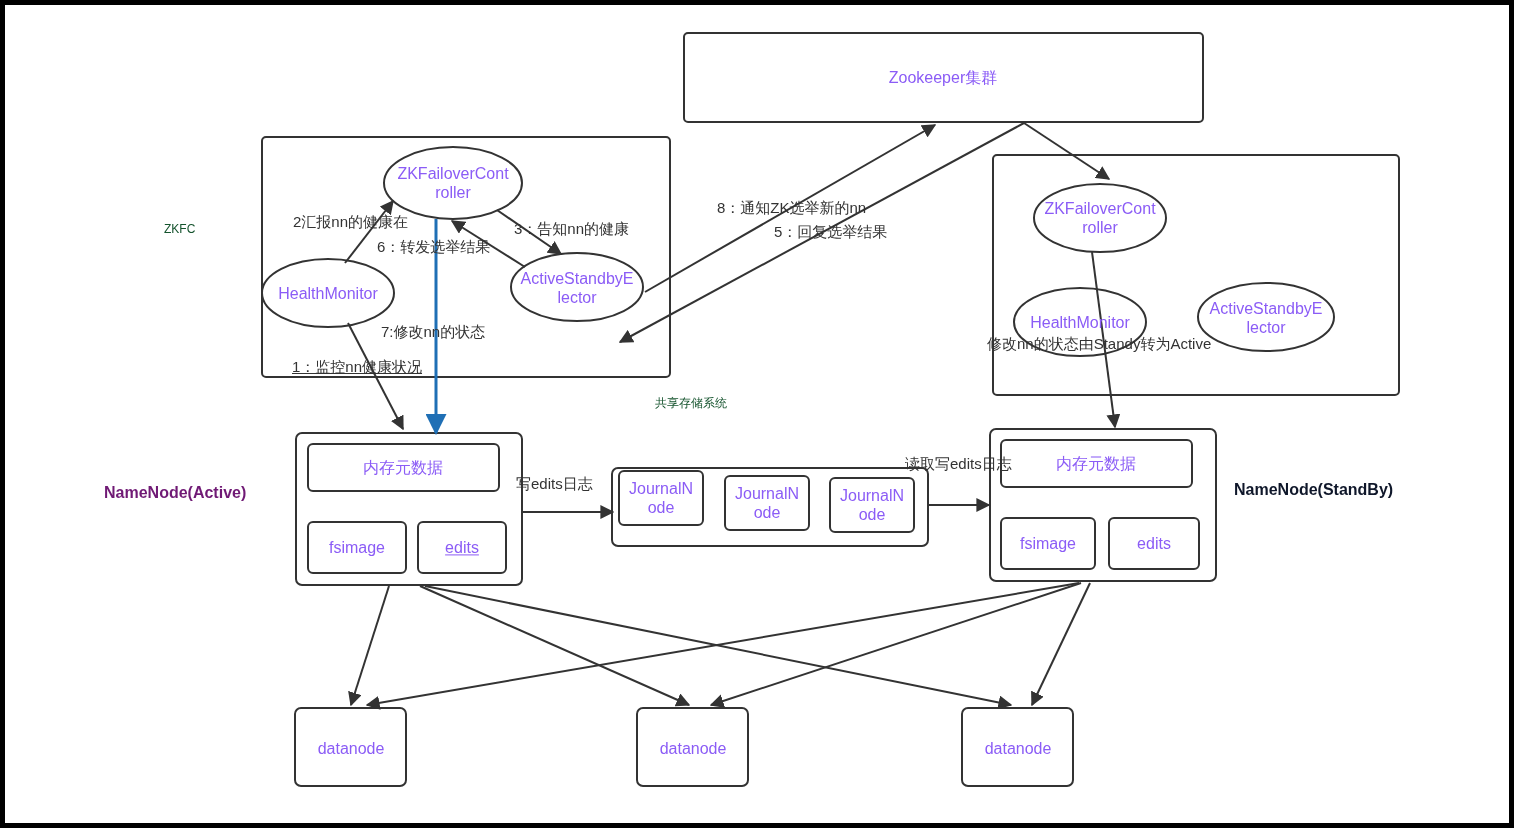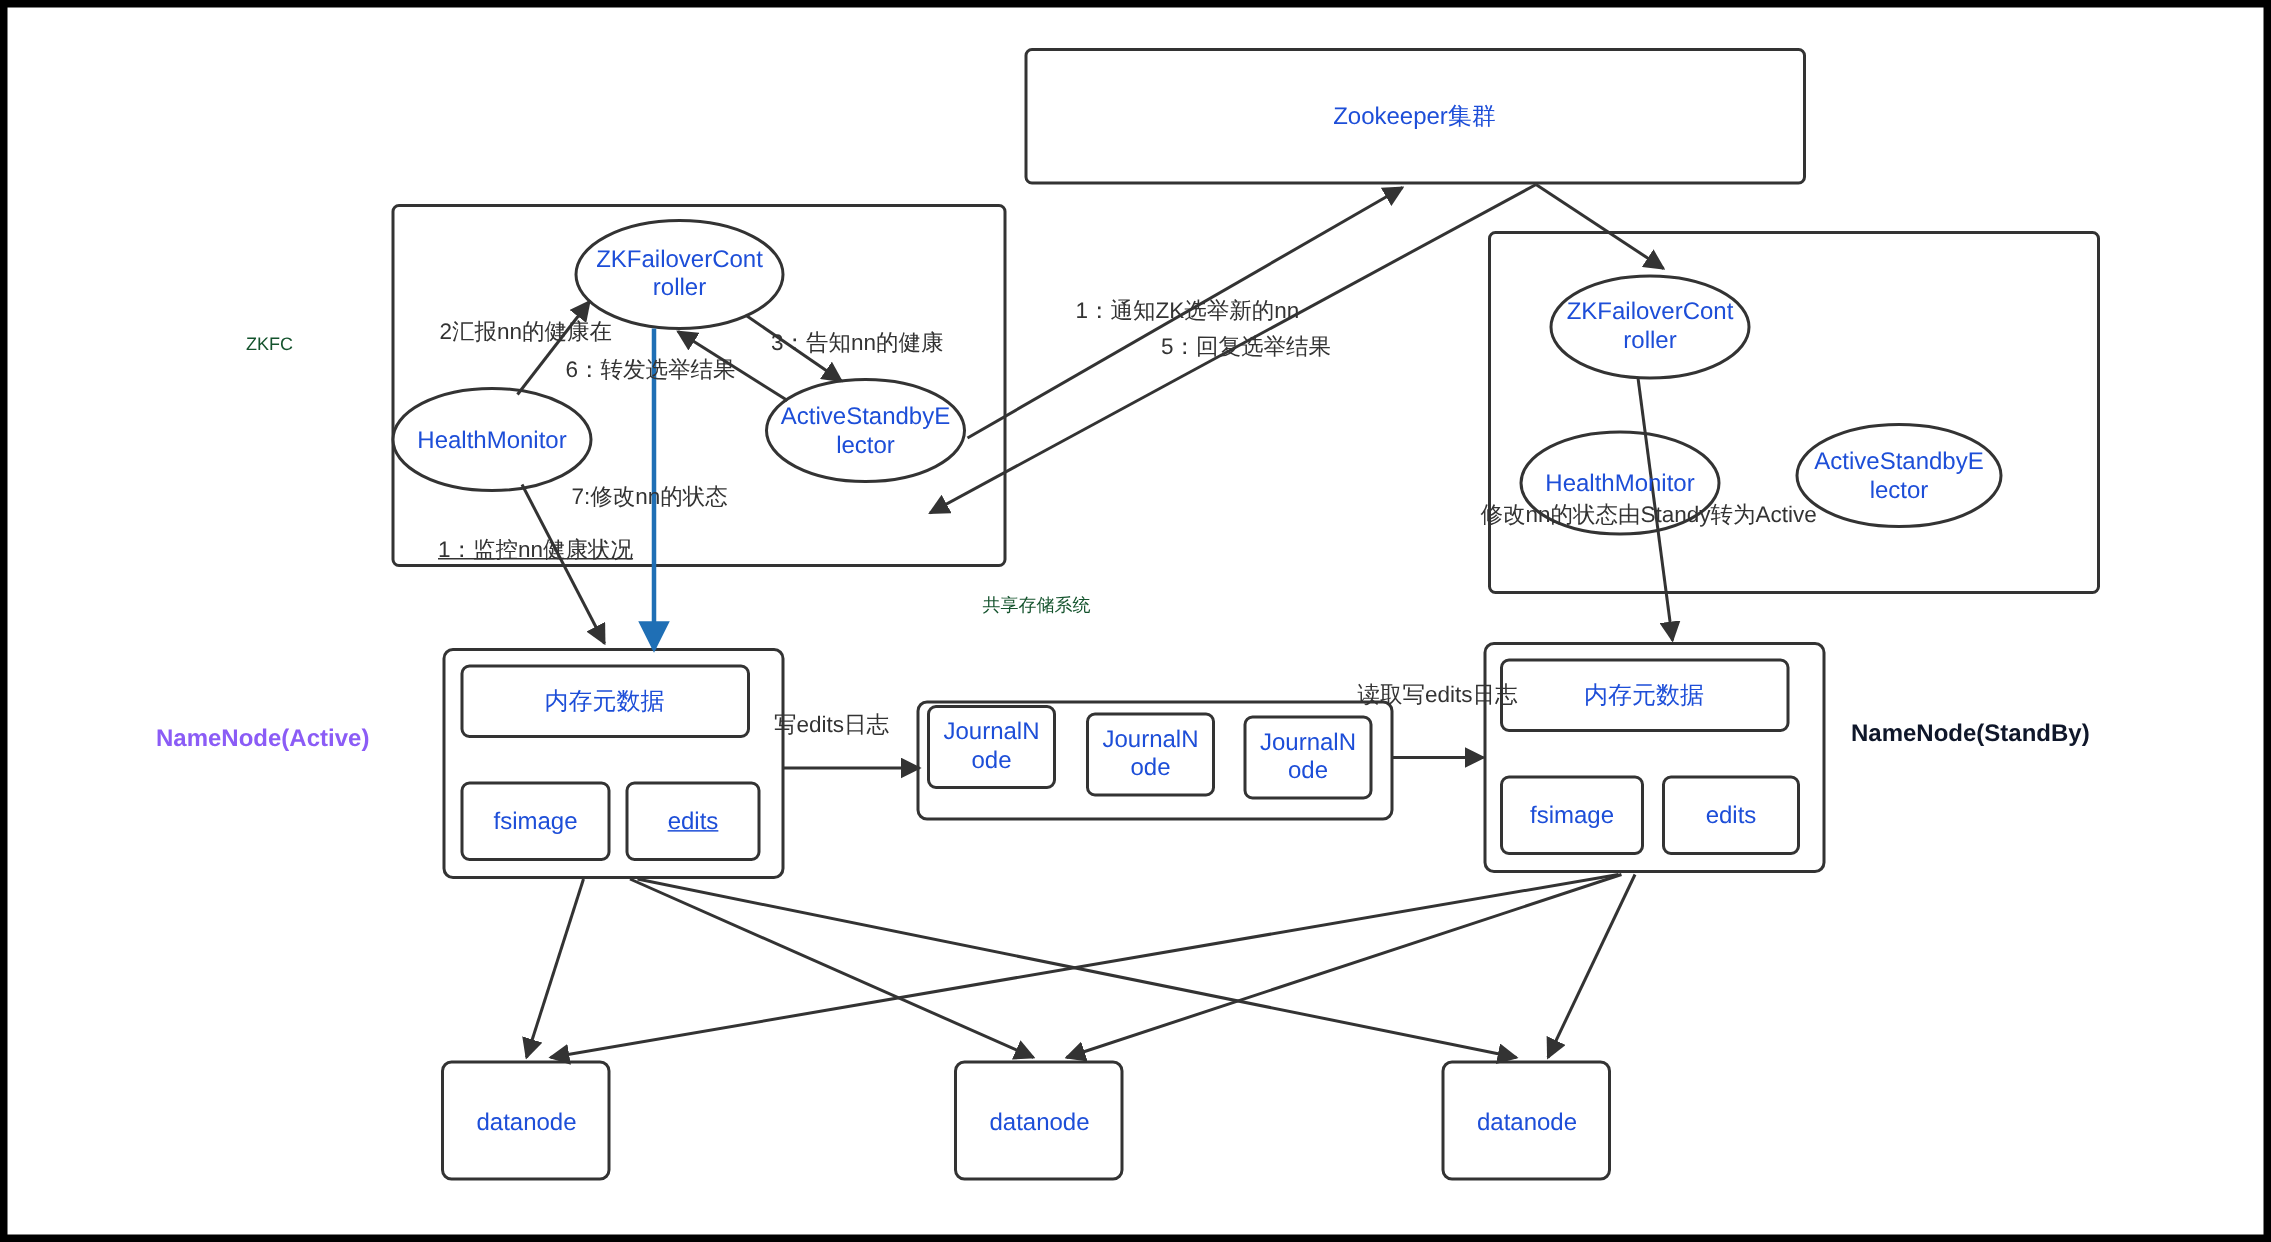--- a/index.html
+++ b/index.html
@@ -30,21 +30,21 @@
     position: absolute;
     color: #333333;
     font-size: 15px;
     line-height: 1.18;
     white-space: nowrap;
     user-select: none;
   }
   .node-text {
     position: absolute;
     text-align: center;
-    color: #1d4ed8;
+    color: #8b5cf6;
     font-size: 16px;
     line-height: 1.2;
     transform: translate(-50%, -50%);
     white-space: pre-line;
     pointer-events: none;
   }
   .group-label {
     position: absolute;
     color: #14532d;
     font-size: 12px;
@@ -146,21 +146,21 @@
   <div class="node-text" style="left:323px; top:289px;">HealthMonitor</div>
   <div class="node-text" style="left:572px; top:283px;">ActiveStandbyE
 lector</div>
 
   <div class="node-text" style="left:1095px; top:213px;">ZKFailoverCont
 roller</div>
   <div class="node-text" style="left:1075px; top:318px;">HealthMonitor</div>
   <div class="node-text" style="left:1261px; top:313px;">ActiveStandbyE
 lector</div>
 
-  <div class="strong-label" style="left:99px; top:479px; color:#8b5cf6;text-align:center;">NameNode(Active)</div>
+  <div class="strong-label" style="left:99px; top:479px; color:#701a75;text-align:center;">NameNode(Active)</div>
   <div class="node-text" style="left:398px; top:463px;">内存元数据</div>
   <div class="node-text" style="left:352px; top:543px;">fsimage</div>
   <div class="node-text underline-txt" style="left:457px; top:543px;">edits</div>
 
   <div class="node-text" style="left:656px; top:493px;">JournalN
 ode</div>
   <div class="node-text" style="left:762px; top:498px;">JournalN
 ode</div>
   <div class="node-text" style="left:867px; top:500px;">JournalN
 ode</div>
@@ -172,21 +172,21 @@
 
   <div class="node-text" style="left:346px; top:744px;">datanode</div>
   <div class="node-text" style="left:688px; top:744px;">datanode</div>
   <div class="node-text" style="left:1013px; top:744px;">datanode</div>
 
   <div class="group-label" style="left:650px; top:390px;">共享存储系统</div>
 
   <div class="lbl" style="left:288px; top:208px;">2汇报nn的健康在</div>
   <div class="lbl" style="left:480px; top:215px;margin-left:29px;">3：告知nn的健康</div>
   <div class="lbl" style="left:372px; top:233px;">6：转发选举结果</div>
-  <div class="lbl" style="left:712px; top:194px;">1：通知ZK选举新的nn</div>
+  <div class="lbl" style="left:712px; top:194px;">8：通知ZK选举新的nn</div>
   <div class="lbl" style="left:769px; top:218px;">5：回复选举结果</div>
   <div class="lbl" style="left:376px; top:318px;text-align:right;">7:修改nn的状态</div>
   <div class="lbl" style="left:287px; top:353px;text-decoration:underline;">1：监控nn健康状况</div>
   <div class="lbl" style="left:982px; top:330px;">修改nn的状态由Standy转为Active</div>
   <div class="lbl" style="left:511px; top:470px;">写edits日志</div>
   <div class="lbl" style="left:900px; top:450px;">读取写edits日志</div>
 
 </div>
 
 </body></html>

